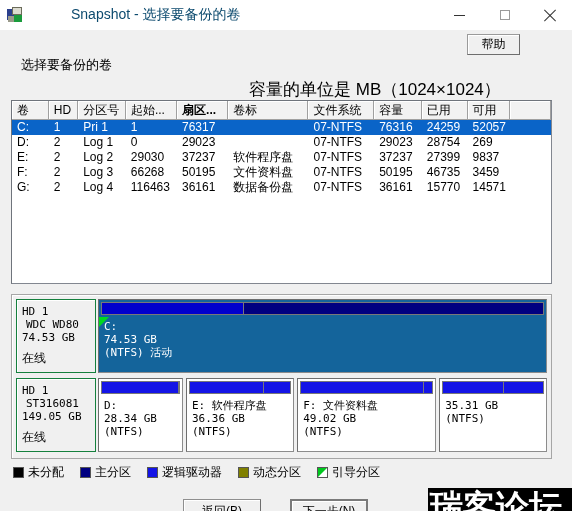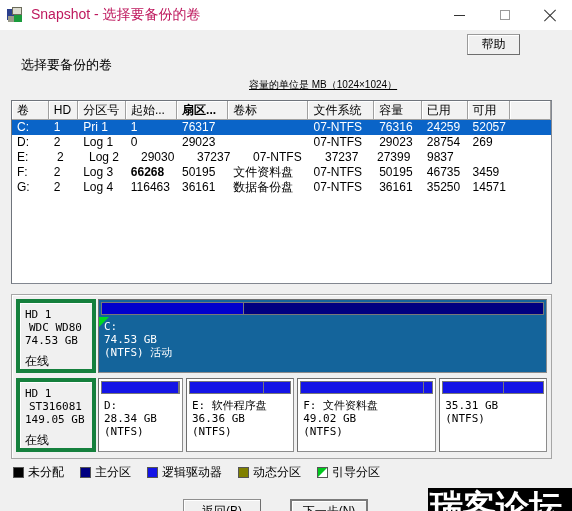--- a/index.html
+++ b/index.html
@@ -28,22 +28,23 @@
     margin-left: 7px; margin-right: 8px;
     position: relative;
     flex: none;
   }
   .title-icon .sq1 { position:absolute; left:0; top:2px; width:9px; height:11px; background:#2b3f8c; }
   .title-icon .sq2 { position:absolute; left:5px; top:0px; width:10px; height:8px; background:#dcdcd0; border:1px solid #6b6b5a; box-sizing:border-box; }
   .title-icon .sq3 { position:absolute; left:7px; top:8px; width:8px; height:7px; background:#1a9b3c; }
   .title-icon .sq4 { position:absolute; left:1px; top:9px; width:6px; height:6px; background:#9a9a8a; }
   .title-text {
     font-size: 14px;
-    color: #be185d;
+    color: #0c4a6e;
     white-space: nowrap;
+    margin-left: 40px;
   }
   .win-buttons {
     position: absolute; right: 0; top: 0;
     display: flex; height: 30px;
   }
   .win-btn {
     width: 45px; height: 30px;
     display: flex; align-items: center; justify-content: center;
     font-size: 13px; color: #222;
   }
@@ -84,22 +85,21 @@
   }
 
   .page-title {
     position: absolute;
     left: 21px; top: 26px;
     font-size: 13px;
   }
   .unit-note {
     position: absolute;
     left: 249px; top: 48px;
-    font-size: 10px;
-    text-decoration: underline;
+    font-size: 17px;
   }
 
   
   .listview {
     position: absolute;
     left: 11px; top: 70px;
     width: 541px; height: 184px;
     background: #ffffff;
     border: 1px solid #828790;
     border-top-color: #6f747c;
@@ -154,21 +154,21 @@
   }
   .disk-row {
     display: flex;
     height: 74px;
     margin-bottom: 5px;
   }
   .disk-info {
     width: 80px;
     flex: none;
     box-sizing: border-box;
-    border: 4px solid #15803d;
+    border: 1px solid #15803d;
     background: #f0f0f0;
     box-shadow: inset 1px 1px 0 #ffffff;
     font-family: "DejaVu Sans Mono", "Liberation Mono", monospace;
     font-size: 11px;
     padding: 5px 0 16px 5px;
     line-height: 13px;
     overflow: hidden;
     white-space: nowrap;
   }
   .disk-info .model { padding-left: 4px; }
@@ -358,49 +358,50 @@
           <div class="td" style="width: 50px;">28754</div>
           <div class="td" style="width: 46px;"> 269</div>
           <div class="td" style="width: 45px;"></div>
         </div>
         <div class="lv-row">
           <div class="td" style="width: 40px;">E:</div>
           <div class="td" style="width: 32px;">2</div>
           <div class="td" style="width: 52px;">Log  2</div>
           <div class="td" style="width: 56px;">29030</div>
           <div class="td" style="width: 56px;">37237</div>
+          <div class="td" style="width: 88px;">软件程序盘</div>
           <div class="td" style="width: 72px;">07-NTFS</div>
           <div class="td" style="width: 52px;">37237</div>
           <div class="td" style="width: 50px;">27399</div>
           <div class="td" style="width: 46px;">9837</div>
           <div class="td" style="width: 45px;"></div>
         </div>
         <div class="lv-row">
           <div class="td" style="width: 40px;">F:</div>
           <div class="td" style="width: 32px;">2</div>
           <div class="td" style="width: 52px;">Log  3</div>
-          <div class="td" style="width: 56px; font-weight: bold;">66268</div>
+          <div class="td" style="width: 56px;">66268</div>
           <div class="td" style="width: 56px;">50195</div>
           <div class="td" style="width: 88px;">文件资料盘</div>
           <div class="td" style="width: 72px;">07-NTFS</div>
           <div class="td" style="width: 52px;">50195</div>
           <div class="td" style="width: 50px;">46735</div>
           <div class="td" style="width: 46px;">3459</div>
           <div class="td" style="width: 45px;"></div>
         </div>
         <div class="lv-row">
           <div class="td" style="width: 40px;">G:</div>
           <div class="td" style="width: 32px;">2</div>
           <div class="td" style="width: 52px;">Log  4</div>
           <div class="td" style="width: 56px;">116463</div>
           <div class="td" style="width: 56px;">36161</div>
           <div class="td" style="width: 88px;">数据备份盘</div>
           <div class="td" style="width: 72px;">07-NTFS</div>
           <div class="td" style="width: 52px;">36161</div>
-          <div class="td" style="width: 50px;">35250</div>
+          <div class="td" style="width: 50px;">15770</div>
           <div class="td" style="width: 46px;">14571</div>
           <div class="td" style="width: 45px;"></div>
         </div>
       </div>
   </div>
 
   <div class="diskmap">
       <div class="disk-row">
         <div class="disk-info">
           <div>HD 1</div>

